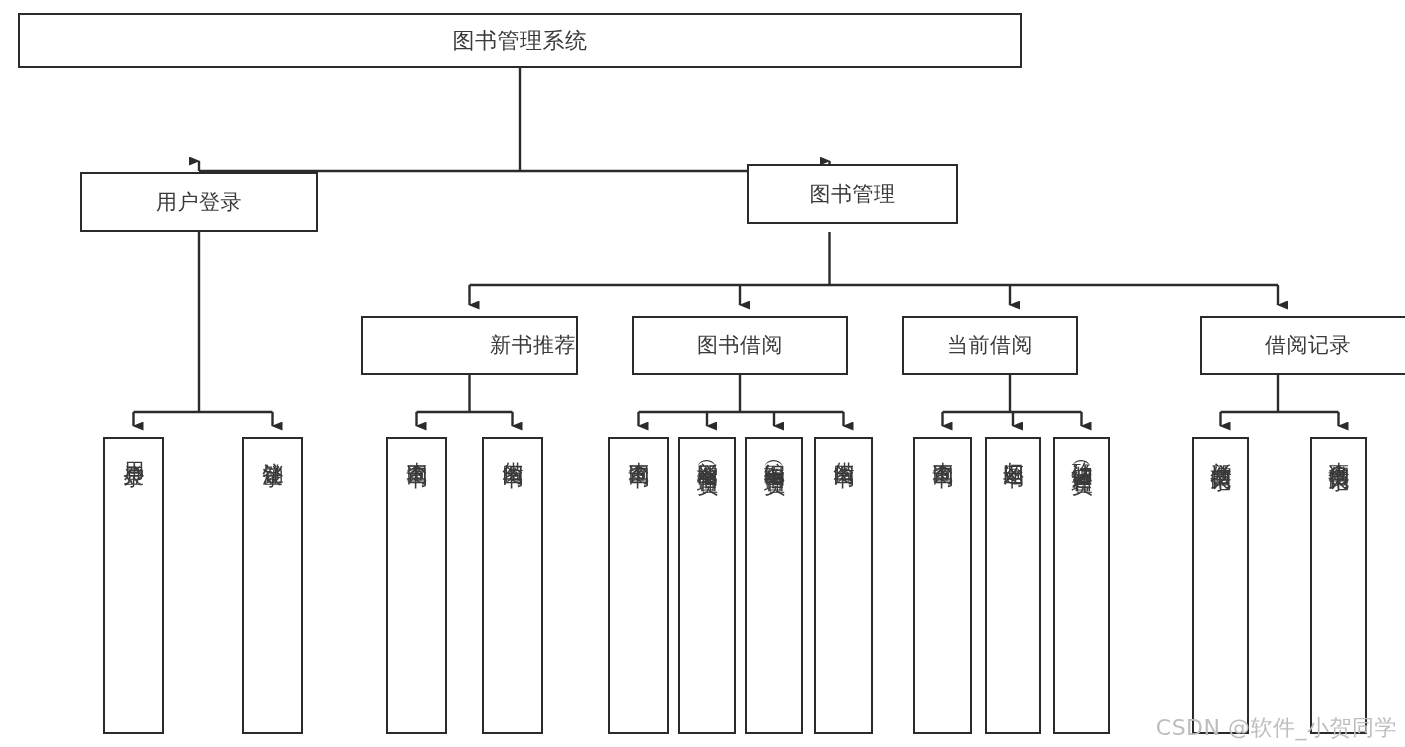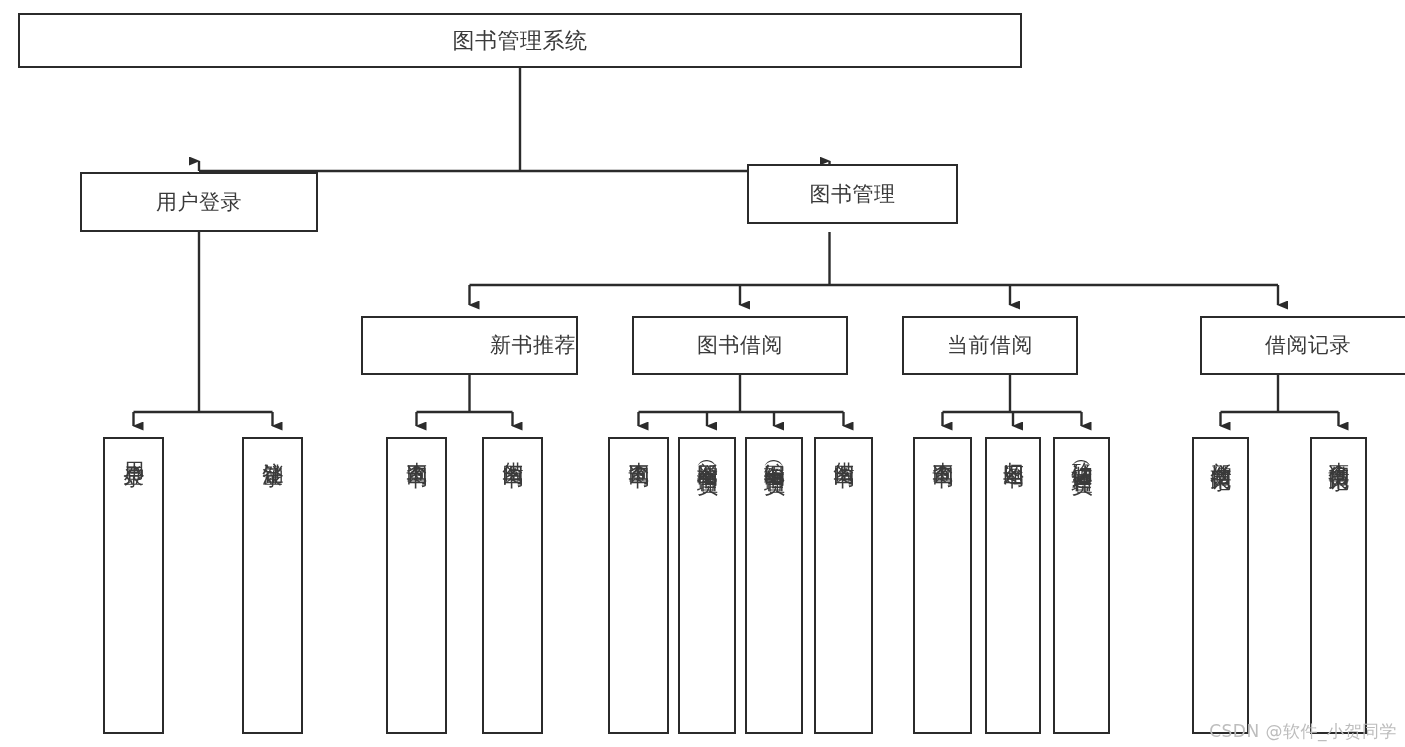--- a/index.html
+++ b/index.html
@@ -56,21 +56,21 @@
     text-orientation: upright;
     font-size: 21px;
     letter-spacing: 2px;
     margin: 0 auto;
   }
   .node.root .node-label { font-size: 22px; }
   .watermark {
     position: absolute;
     right: 8px;
     bottom: 4px;
-    font-size: 17px;
+    font-size: 22px;
     color: #bdbdbd;
     white-space: nowrap;
     letter-spacing: 0.5px;
     pointer-events: none;
     text-align: right;
   }
 </style>
 </head>
 <body>
 

